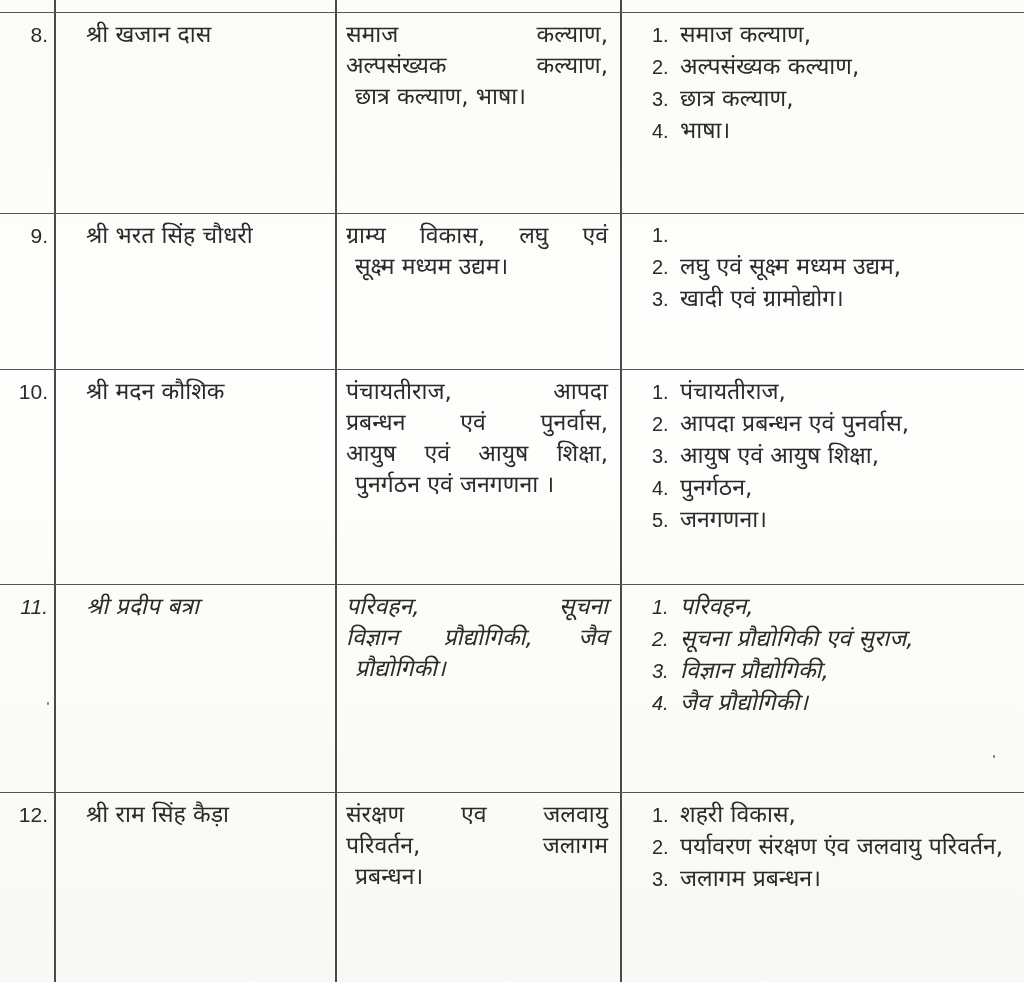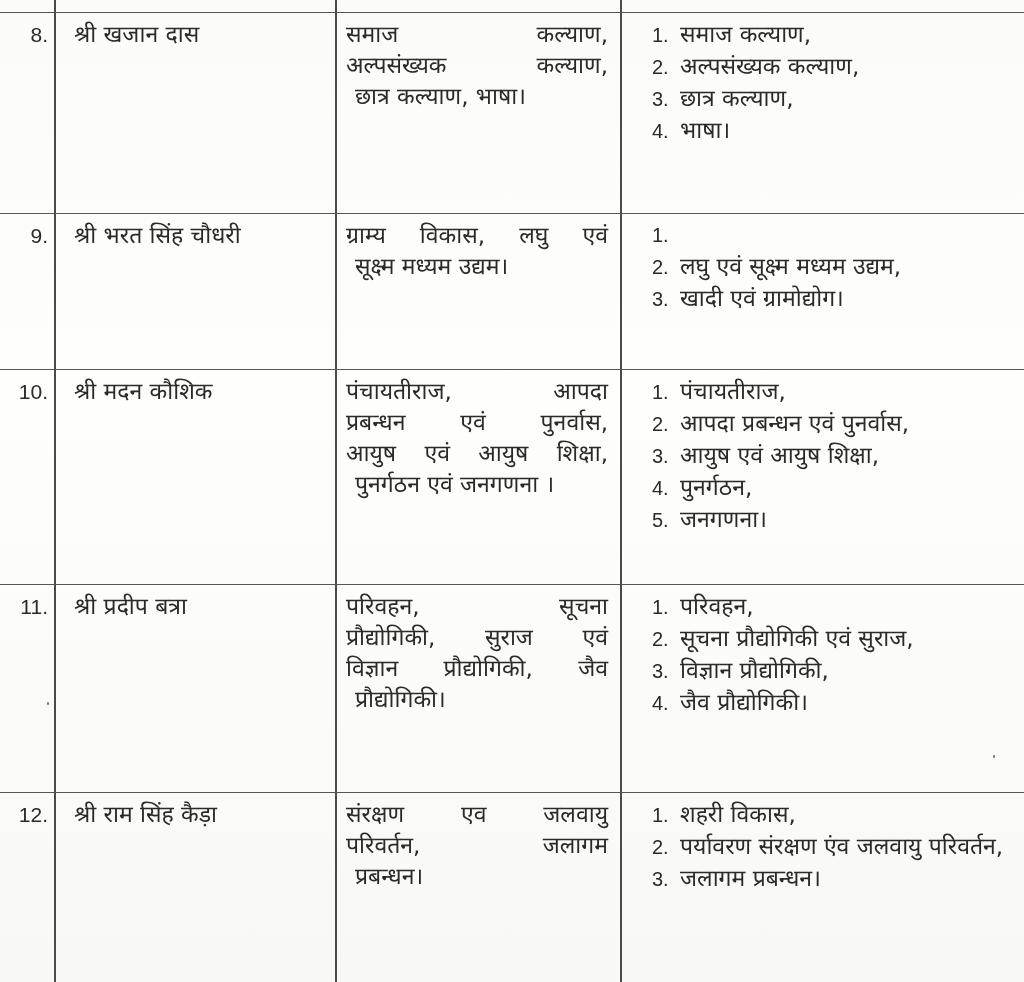--- a/index.html
+++ b/index.html
@@ -53,21 +53,21 @@
     }
     .cell.sno {
       left: 0;
       width: 54px;
       padding: 6px 6px 0 8px;
       text-align: right;
       font-family: "Liberation Sans", sans-serif;
       font-size: 21px;
     }
     .cell.name {
-      left: 56px;
+      left: 68px;
       width: 226px;
       padding: 6px 8px 0 18px;
     }
     .cell.portfolio {
       left: 337px;
       width: 283px;
       padding: 6px 12px 0 9px;
       text-align: justify;
       text-align-last: left;
     }
@@ -194,26 +194,25 @@
             <span class="list-num">4.</span>
             <span class="list-text">पुनर्गठन,</span>
           </div>
         <div class="list-item">
             <span class="list-num">5.</span>
             <span class="list-text">जनगणना।</span>
           </div>
       </div>
     </div>
 
-    <div class="row" style="height:208px;">
+    <div class="row" style="height:208px;font-style:italic;">
       <div class="cell sno">11.</div>
       <div class="cell name">श्री प्रदीप बत्रा</div>
       <div class="cell portfolio">
         <span class="para-line">परिवहन, सूचना</span>
-        <span class="para-line">प्रौद्योगिकी, सुराज एवं</span>
         <span class="para-line">विज्ञान प्रौद्योगिकी, जैव</span>
         <span class="para-line last">प्रौद्योगिकी।</span>
       </div>
       <div class="cell list">
         <div class="list-item">
             <span class="list-num">1.</span>
             <span class="list-text">परिवहन,</span>
           </div>
         <div class="list-item">
             <span class="list-num">2.</span>

